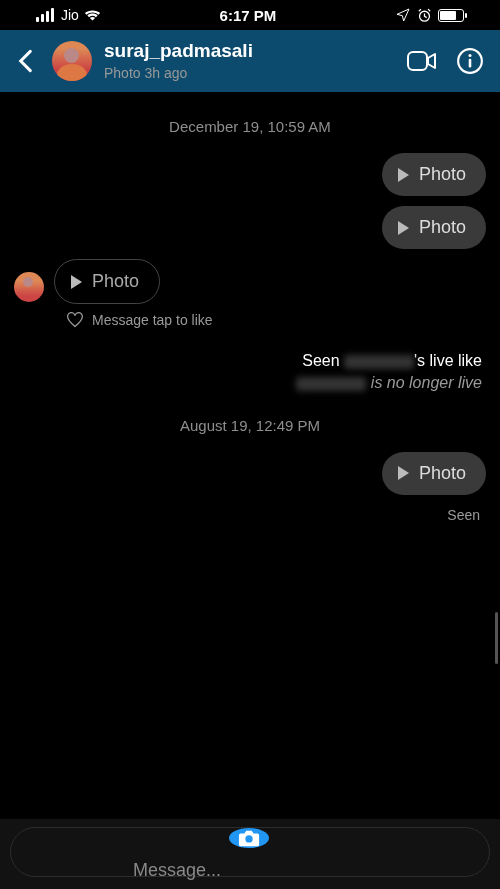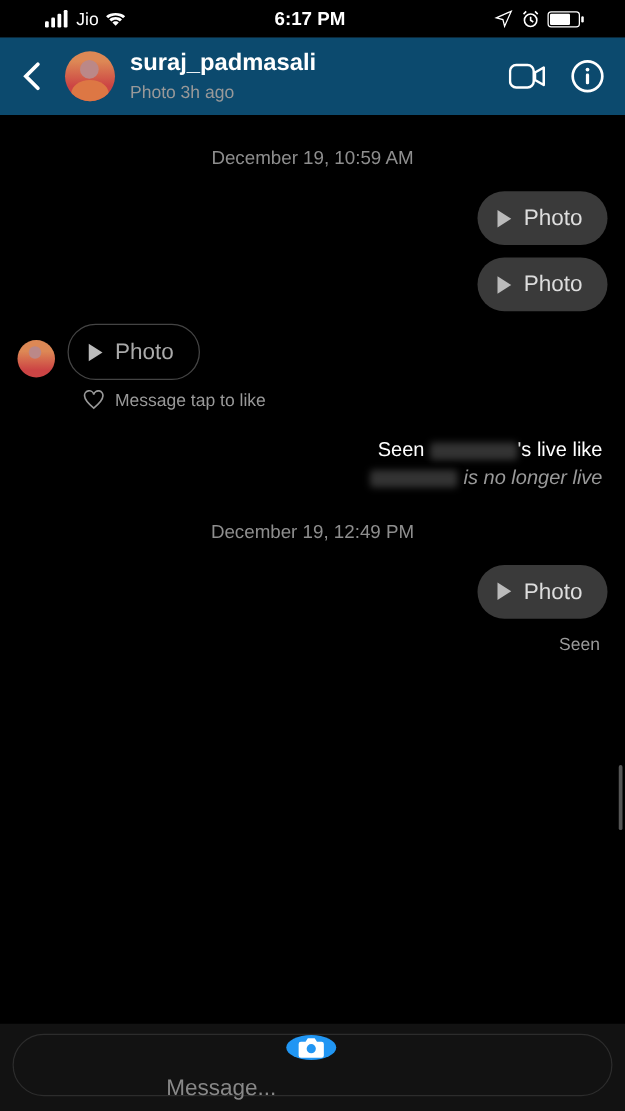--- a/index.html
+++ b/index.html
@@ -171,21 +171,21 @@
 
   <div class="live-block">
     <div class="l1">
       <span>Seen </span><span class="redact"></span><span>'s live like</span>
     </div>
     <div class="l2">
       <span class="redact"></span><span> is no longer live</span>
     </div>
   </div>
 
-  <div class="timestamp">December 19, 12:49 PM</div>
+  <div class="timestamp">August 19, 12:49 PM</div>
 
   <div class="row out">
     <div class="bubble">
       <span class="play"></span>
       <span>Photo</span>
     </div>
   </div>
 
   <div class="seen">Seen</div>
 </div>

